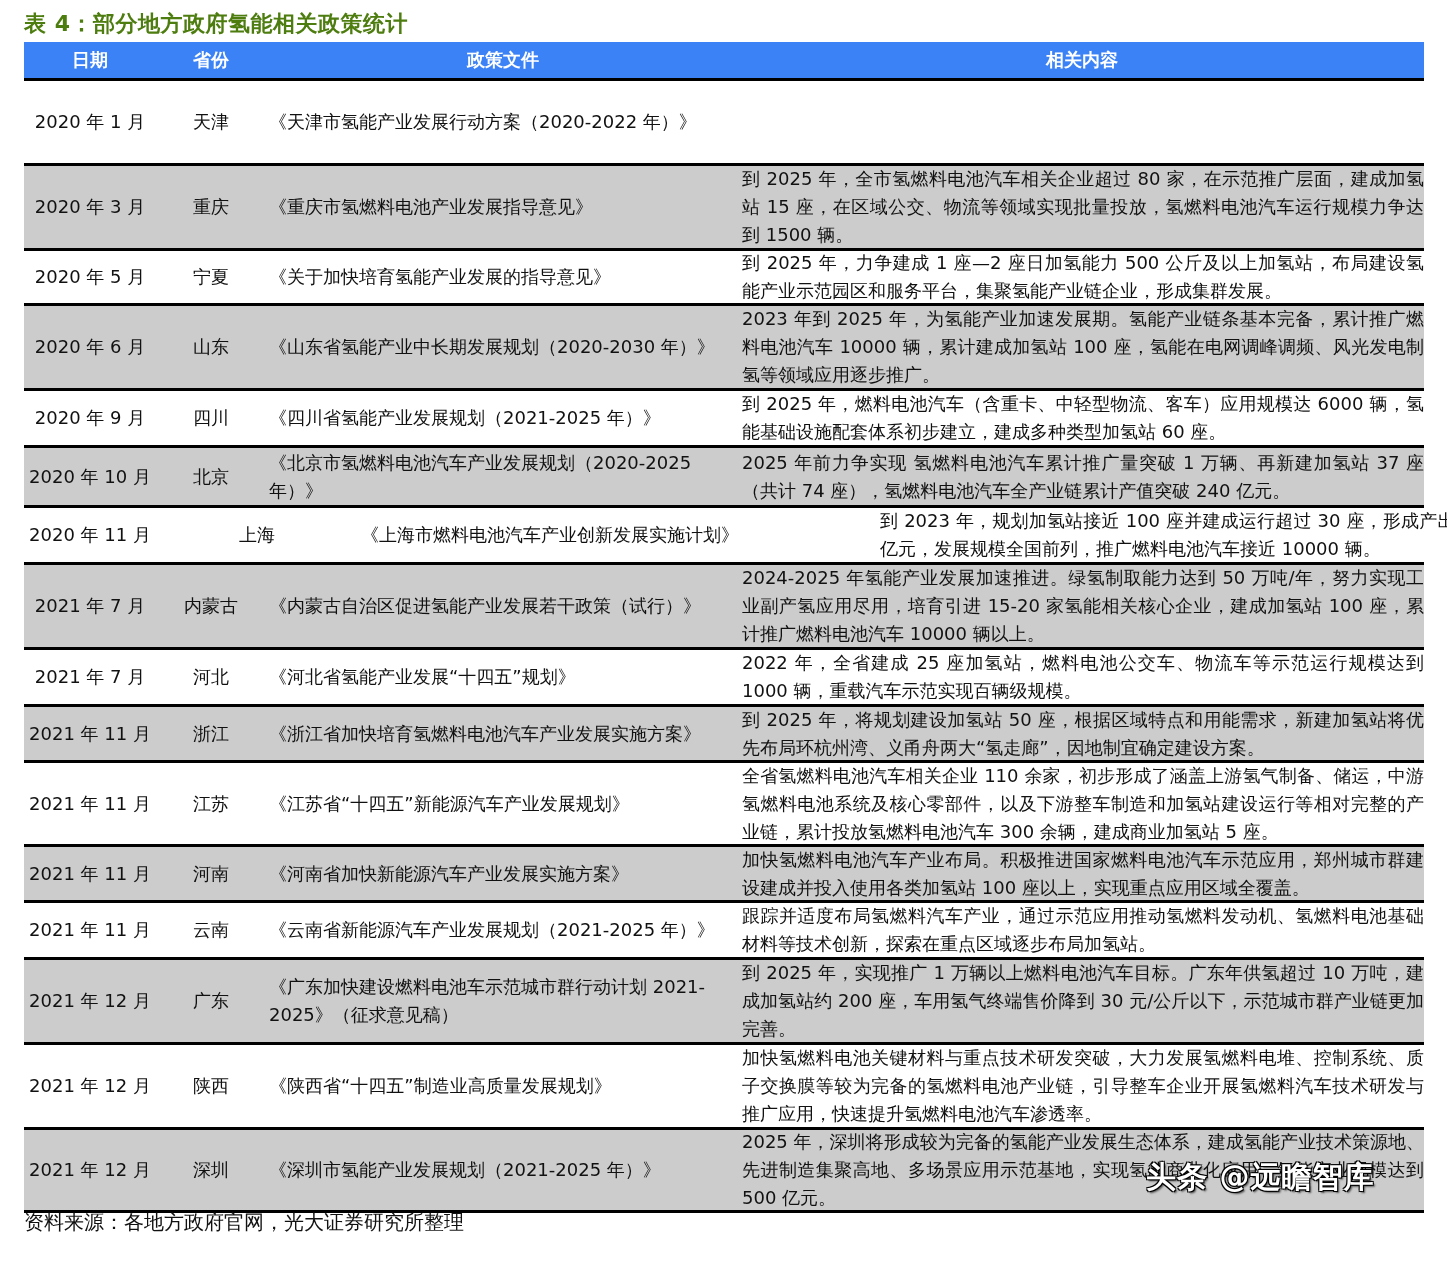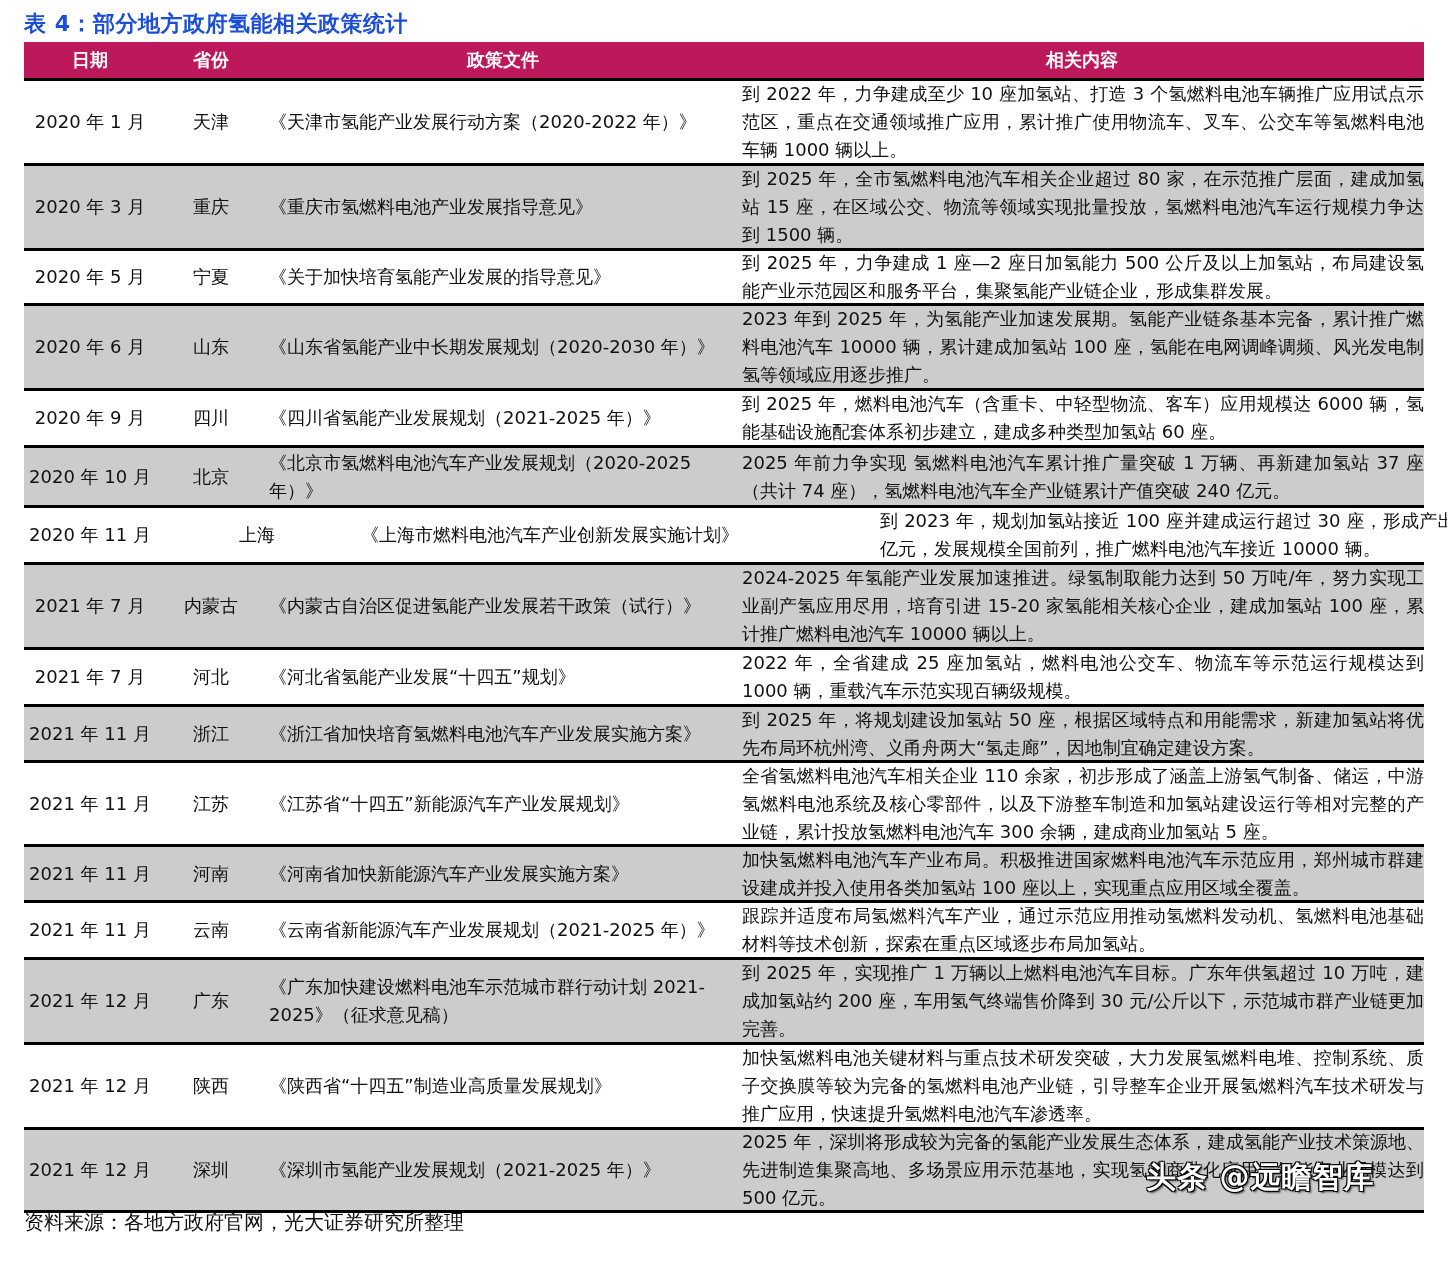--- a/index.html
+++ b/index.html
@@ -15,33 +15,33 @@
       color: #111111;
       overflow: hidden;
     }
     .title {
       position: absolute;
       left: 24px;
       top: 8px;
       font-size: 22px;
       font-weight: bold;
       letter-spacing: 0.5px;
-      color: #1d4ed8;
+      color: #4d7c0f;
       line-height: 32px;
     }
     .table {
       position: absolute;
       left: 24px;
       top: 42px;
       width: 1400px;
     }
     .head {
       display: flex;
       height: 36px;
-      background: #be185d;
+      background: #3b82f6;
       border-bottom: 3px solid #000;
       color: #ffffff;
       font-weight: bold;
       font-size: 18px;
       align-items: center;
     }
     .row {
       display: flex;
       border-bottom: 3px solid #000;
       box-sizing: border-box;
@@ -86,21 +86,20 @@
     <div class="c-date">日期</div>
     <div class="c-prov">省份</div>
     <div class="c-doc">政策文件</div>
     <div class="c-cont">相关内容</div>
   </div>
   <div id="rows">
       <div class="row plain" style="height: 85px;">
         <div class="c-date">2020 年 1 月</div>
         <div class="c-prov">天津</div>
         <div class="c-doc">《天津市氢能产业发展行动方案（2020-2022 年）》</div>
-        <div class="c-cont">到 2022 年，力争建成至少 10 座加氢站、打造 3 个氢燃料电池车辆推广应用试点示范区，重点在交通领域推广应用，累计推广使用物流车、叉车、公交车等氢燃料电池车辆 1000 辆以上。</div>
       </div>
       <div class="row alt" style="height: 85px;">
         <div class="c-date">2020 年 3 月</div>
         <div class="c-prov">重庆</div>
         <div class="c-doc">《重庆市氢燃料电池产业发展指导意见》</div>
         <div class="c-cont">到 2025 年，全市氢燃料电池汽车相关企业超过 80 家，在示范推广层面，建成加氢站 15 座，在区域公交、物流等领域实现批量投放，氢燃料电池汽车运行规模力争达到 1500 辆。</div>
       </div>
       <div class="row plain" style="height: 55px;">
         <div class="c-date">2020 年 5 月</div>
         <div class="c-prov">宁夏</div>

